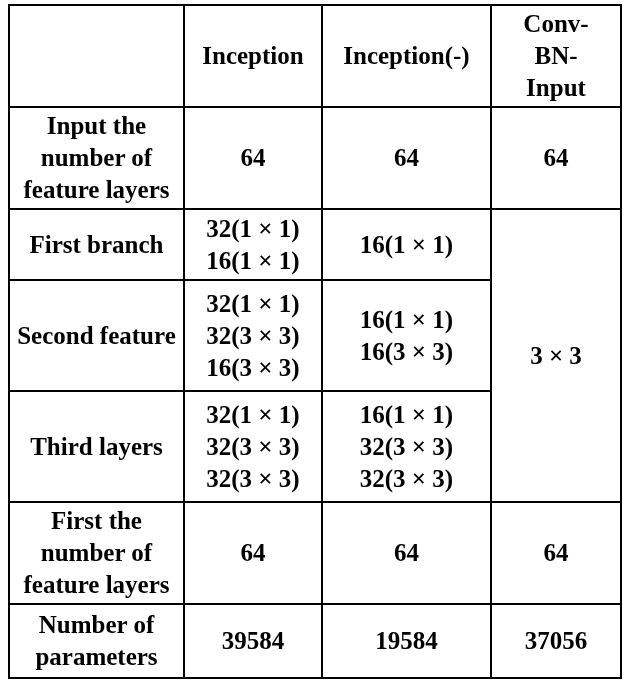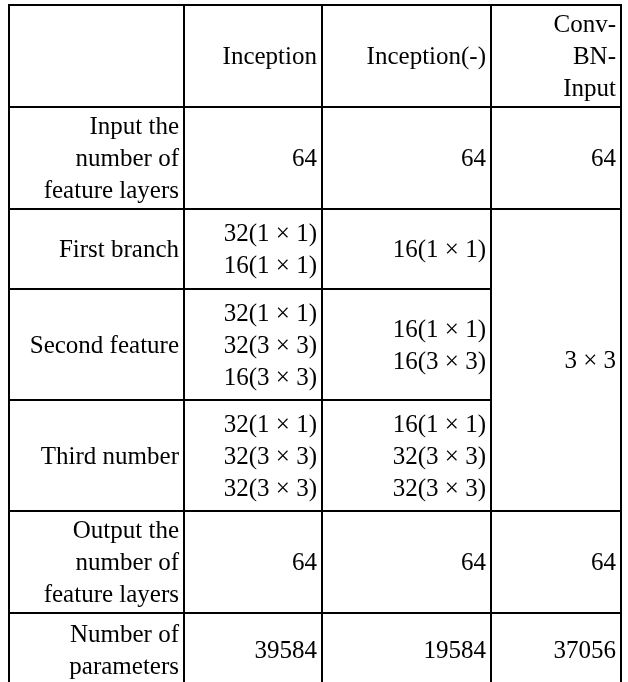--- a/index.html
+++ b/index.html
@@ -22,26 +22,26 @@
     height: 674px;
   }
   table.spec-table {
     width: 612px;
     height: 674px;
     border-collapse: collapse;
     table-layout: fixed;
   }
   table.spec-table td {
     border: 2px solid #000000;
-    text-align: right;
+    text-align: center;
     vertical-align: middle;
     font-size: 25px;
     line-height: 1.28;
     padding: 2px 4px;
-    font-weight: normal;
+    font-weight: bold;
   }
   col.c-label  { width: 175px; }
   col.c-incep  { width: 138px; }
   col.c-incneg { width: 169px; }
   col.c-conv   { width: 130px; }
 
   .cell-lines > div {
     white-space: nowrap;
   }
   .label-cell {
@@ -80,21 +80,21 @@
         <td class="cell-lines label-cell">
           <div>Input the</div>
           <div>number of</div>
           <div>feature layers</div>
         </td>
         <td>64</td>
         <td>64</td>
         <td>64</td>
       </tr>
 
-      <tr style="height:80px;">
+      <tr style="height:71px;">
         <td class="label-cell">First branch</td>
         <td class="cell-lines">
           <div>32(1 × 1)</div>
           <div>16(1 × 1)</div>
         </td>
         <td class="cell-lines">
           <div>16(1 × 1)</div>
         </td>
         <td rowspan="3">3 × 3</td>
       </tr>
@@ -106,36 +106,36 @@
           <div>32(3 × 3)</div>
           <div>16(3 × 3)</div>
         </td>
         <td class="cell-lines">
           <div>16(1 × 1)</div>
           <div>16(3 × 3)</div>
         </td>
       </tr>
 
       <tr style="height:111px;">
-        <td class="label-cell">Third number</td>
+        <td class="label-cell">Third layers</td>
         <td class="cell-lines">
           <div>32(1 × 1)</div>
           <div>32(3 × 3)</div>
           <div>32(3 × 3)</div>
         </td>
         <td class="cell-lines">
           <div>16(1 × 1)</div>
           <div>32(3 × 3)</div>
           <div>32(3 × 3)</div>
         </td>
       </tr>
 
       <tr style="height:99px;">
         <td class="cell-lines label-cell">
-          <div>Output the</div>
+          <div>First the</div>
           <div>number of</div>
           <div>feature layers</div>
         </td>
         <td>64</td>
         <td>64</td>
         <td>64</td>
       </tr>
 
       <tr style="height:74px;">
         <td class="cell-lines label-cell">

